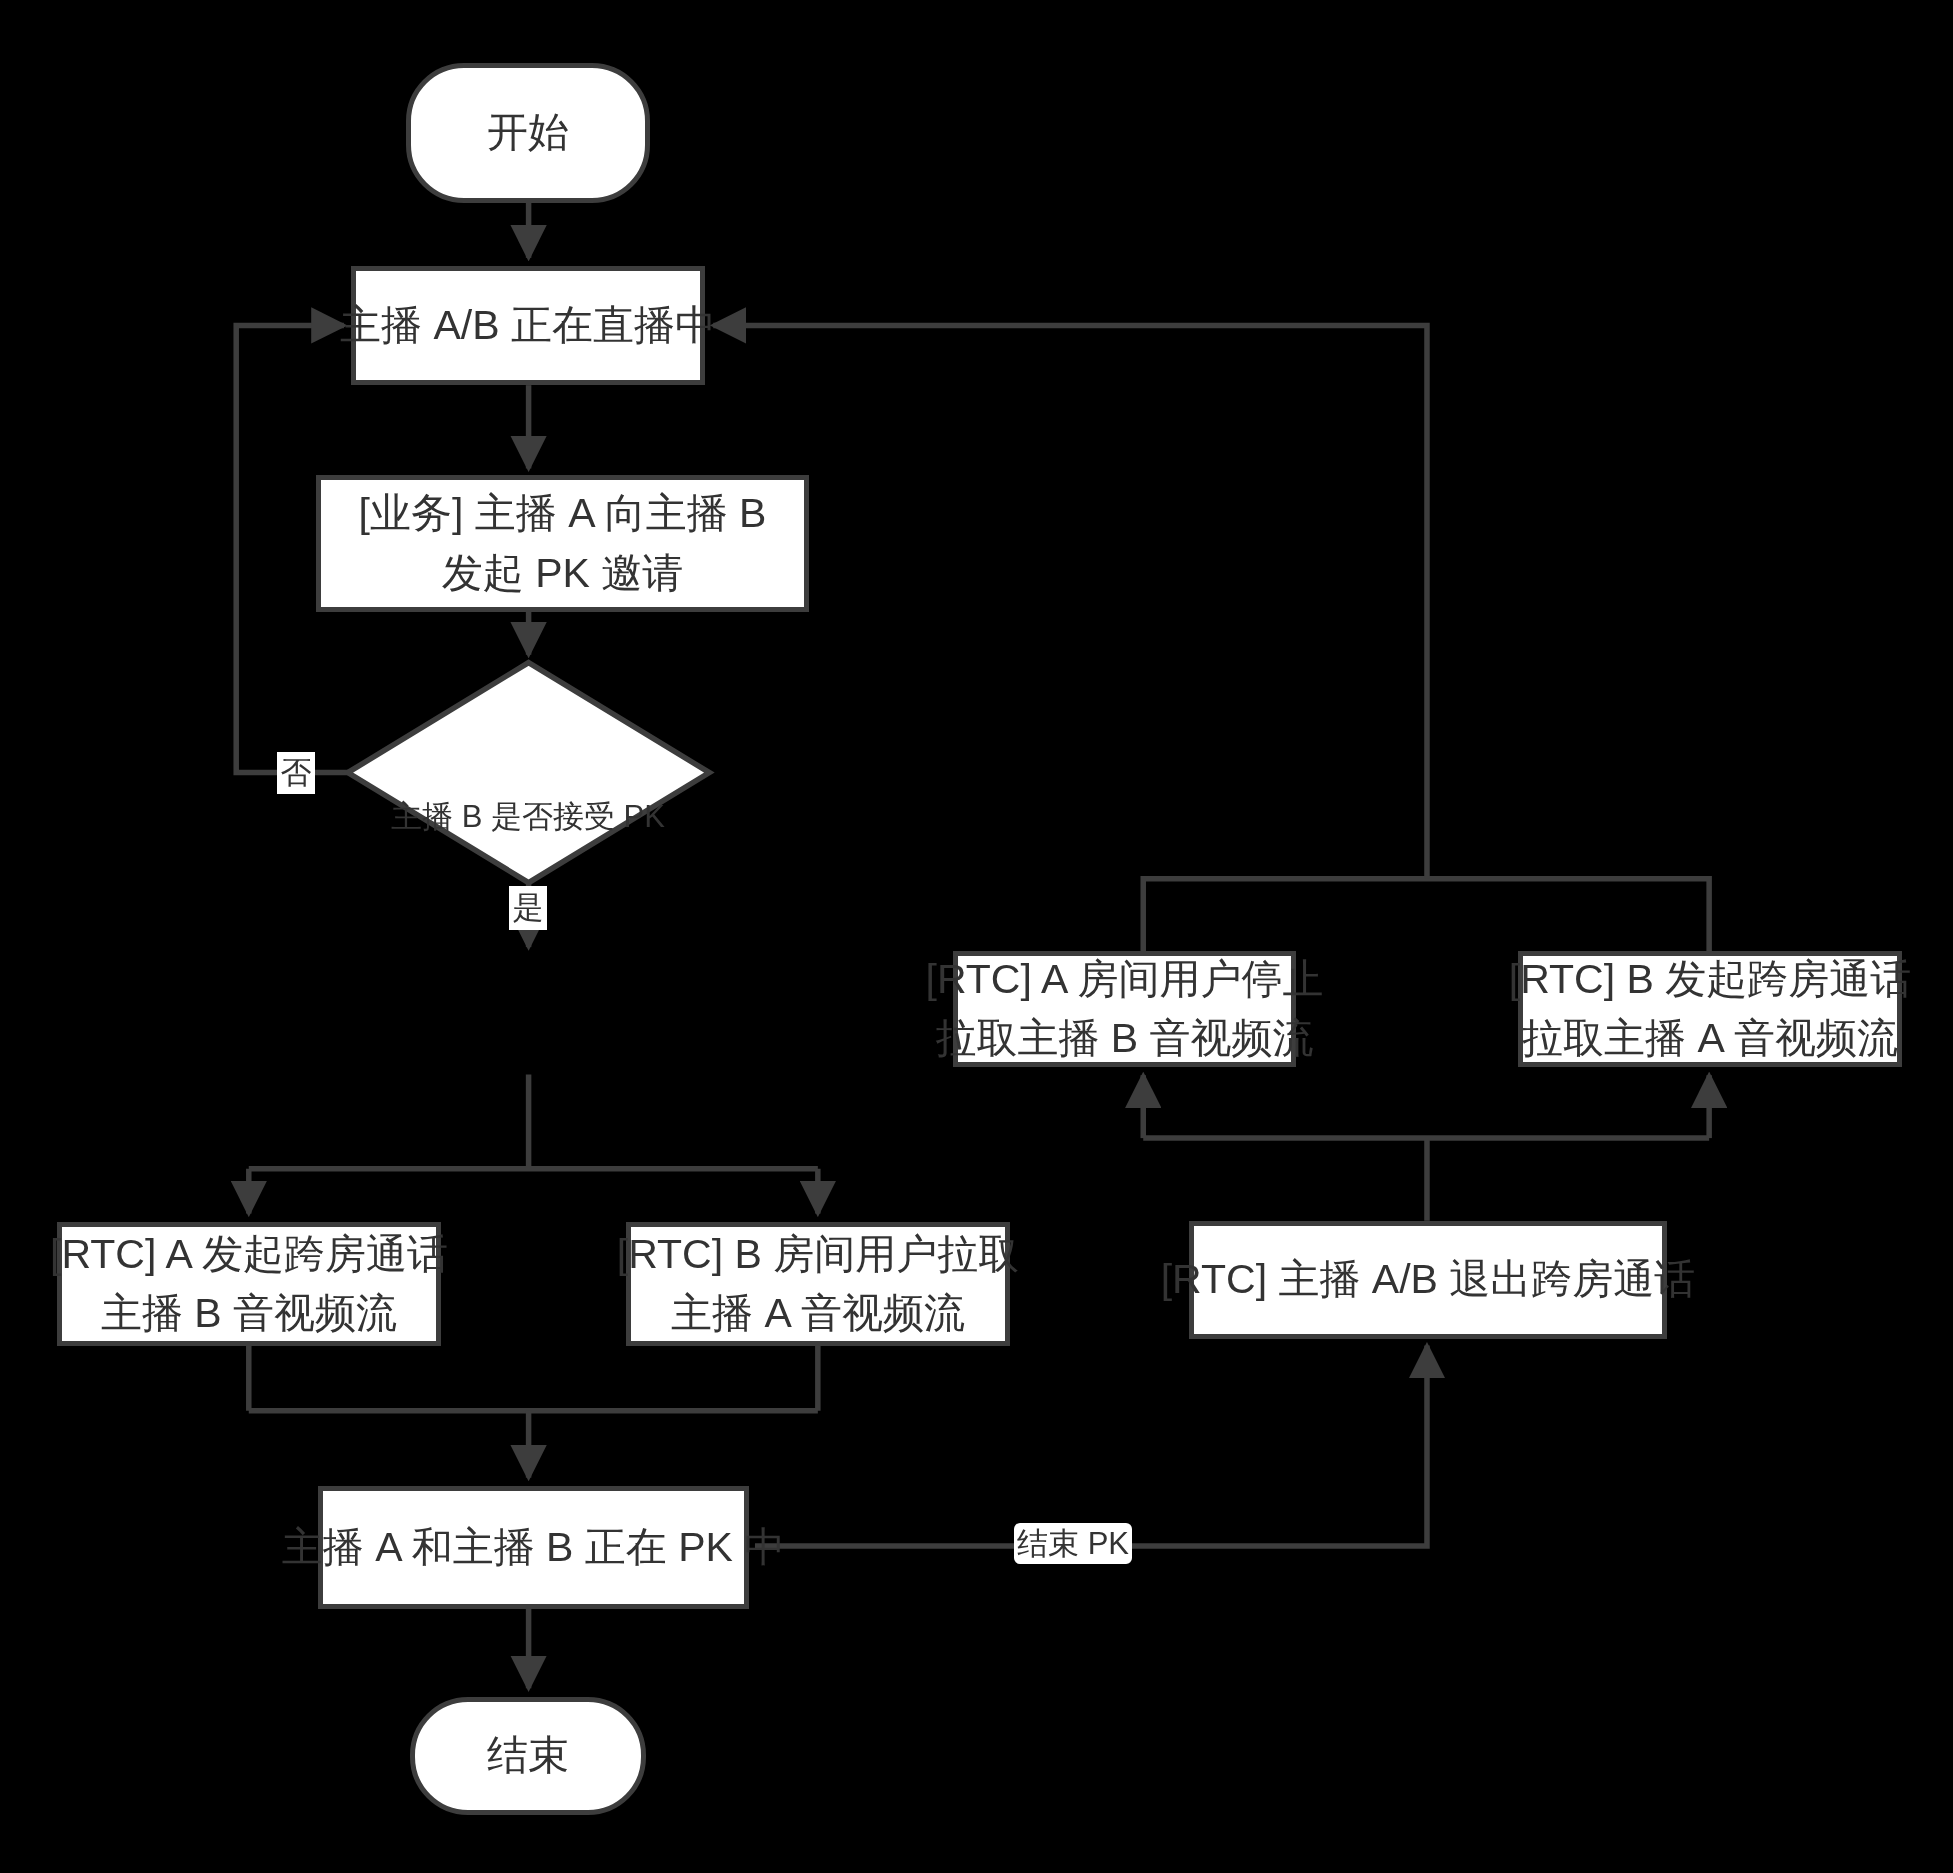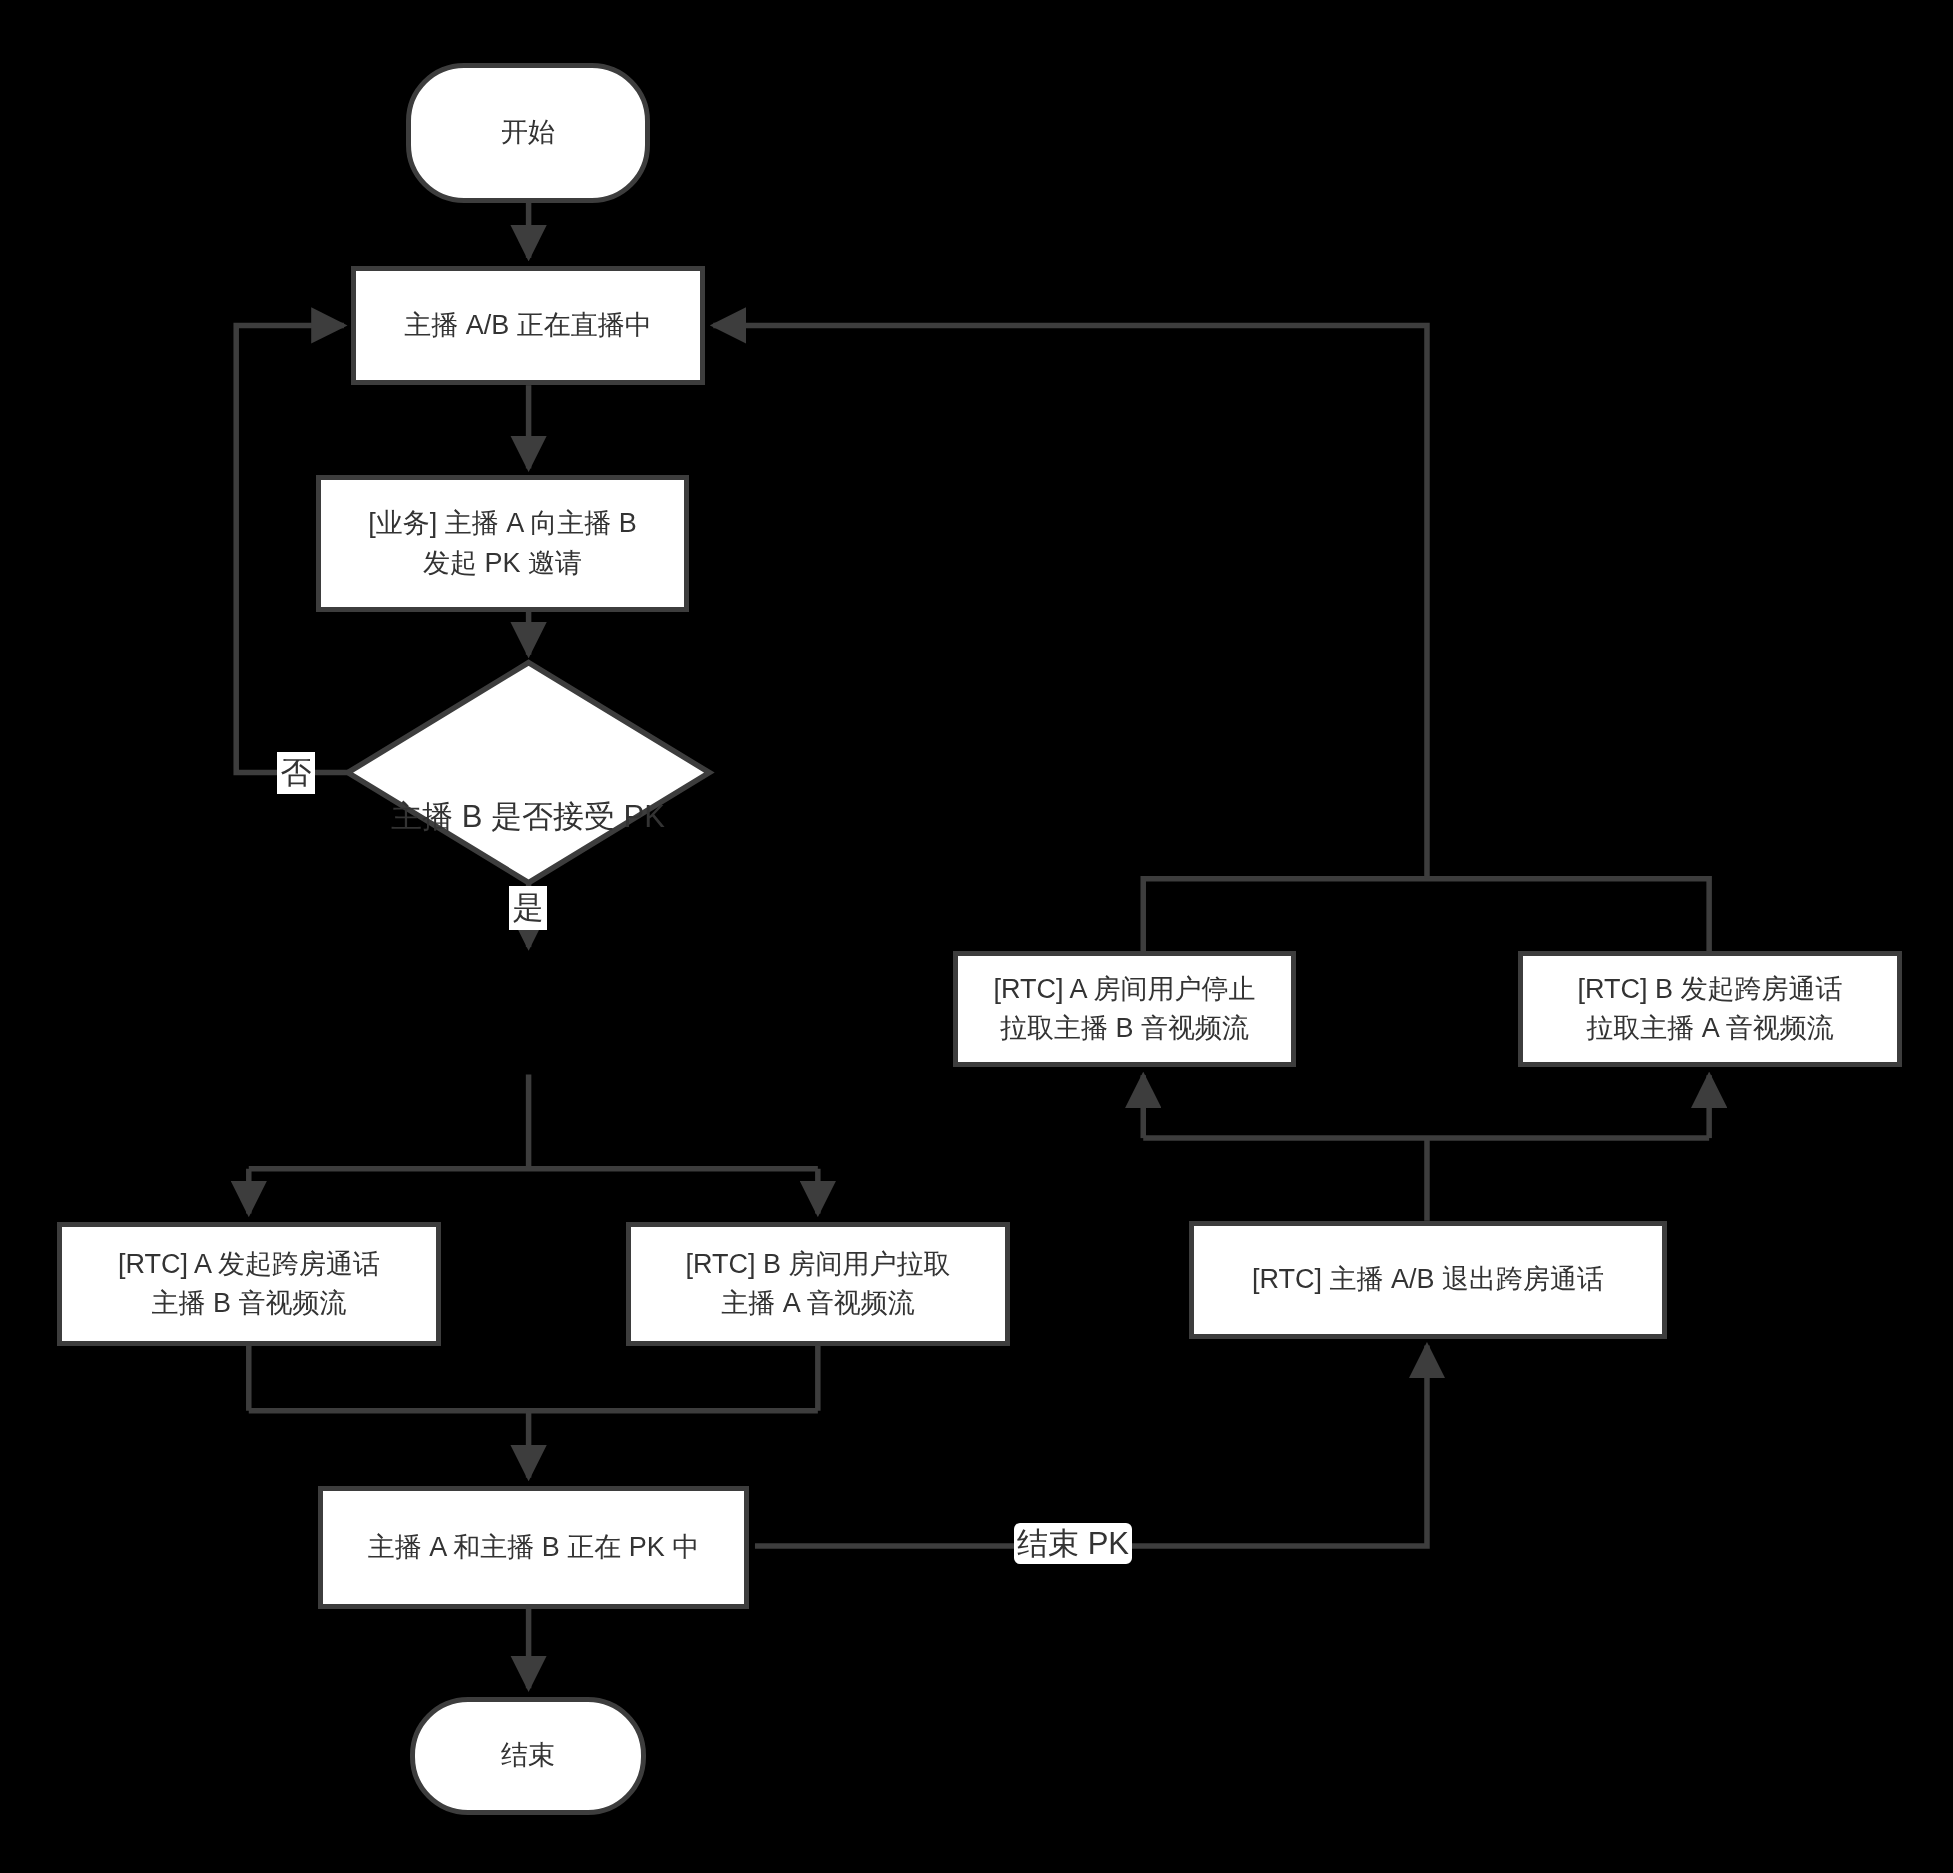--- a/index.html
+++ b/index.html
@@ -38,21 +38,21 @@
     position: absolute;
     box-sizing: border-box;
     background: var(--node_fill, #fff);
     border: 5.5px solid var(--line, #3d3d3d);
     color: var(--text, #333);
     display: flex;
     flex-direction: column;
     align-items: center;
     justify-content: center;
     text-align: center;
-    font-size: 27px;
+    font-size: 41px;
     line-height: 1.45;
     white-space: nowrap;
   }
   .node.rounded {
     border-radius: 58px;
   }
   .diamond-text {
     position: absolute;
     display: flex;
     align-items: center;
@@ -117,21 +117,21 @@
   </svg>
 
   <div class="node rounded" style="left:406px; top:63px; width:244px; height:140px;">
     <span>开始</span>
   </div>
 
   <div class="node" style="left:351px; top:266px; width:354px; height:119px;">
     <span>主播 A/B 正在直播中</span>
   </div>
 
-  <div class="node" style="left:316px; top:475px; width:373px; height:137px;">
+  <div class="node" style="left:316px; top:475px; width:493px; height:137px;">
     <span>[业务] 主播 A 向主播 B</span>
     <span>发起 PK 邀请</span>
   </div>
 
   <div class="diamond-text" style="left:347px; top:747px; width:362px; height:52px;margin-top:44px;">主播 B 是否接受 PK</div>
 
 
   <div class="node" style="left:57px; top:1222px; width:384px; height:124px;">
     <span>[RTC] A 发起跨房通话</span>
     <span>主播 B 音视频流</span>

